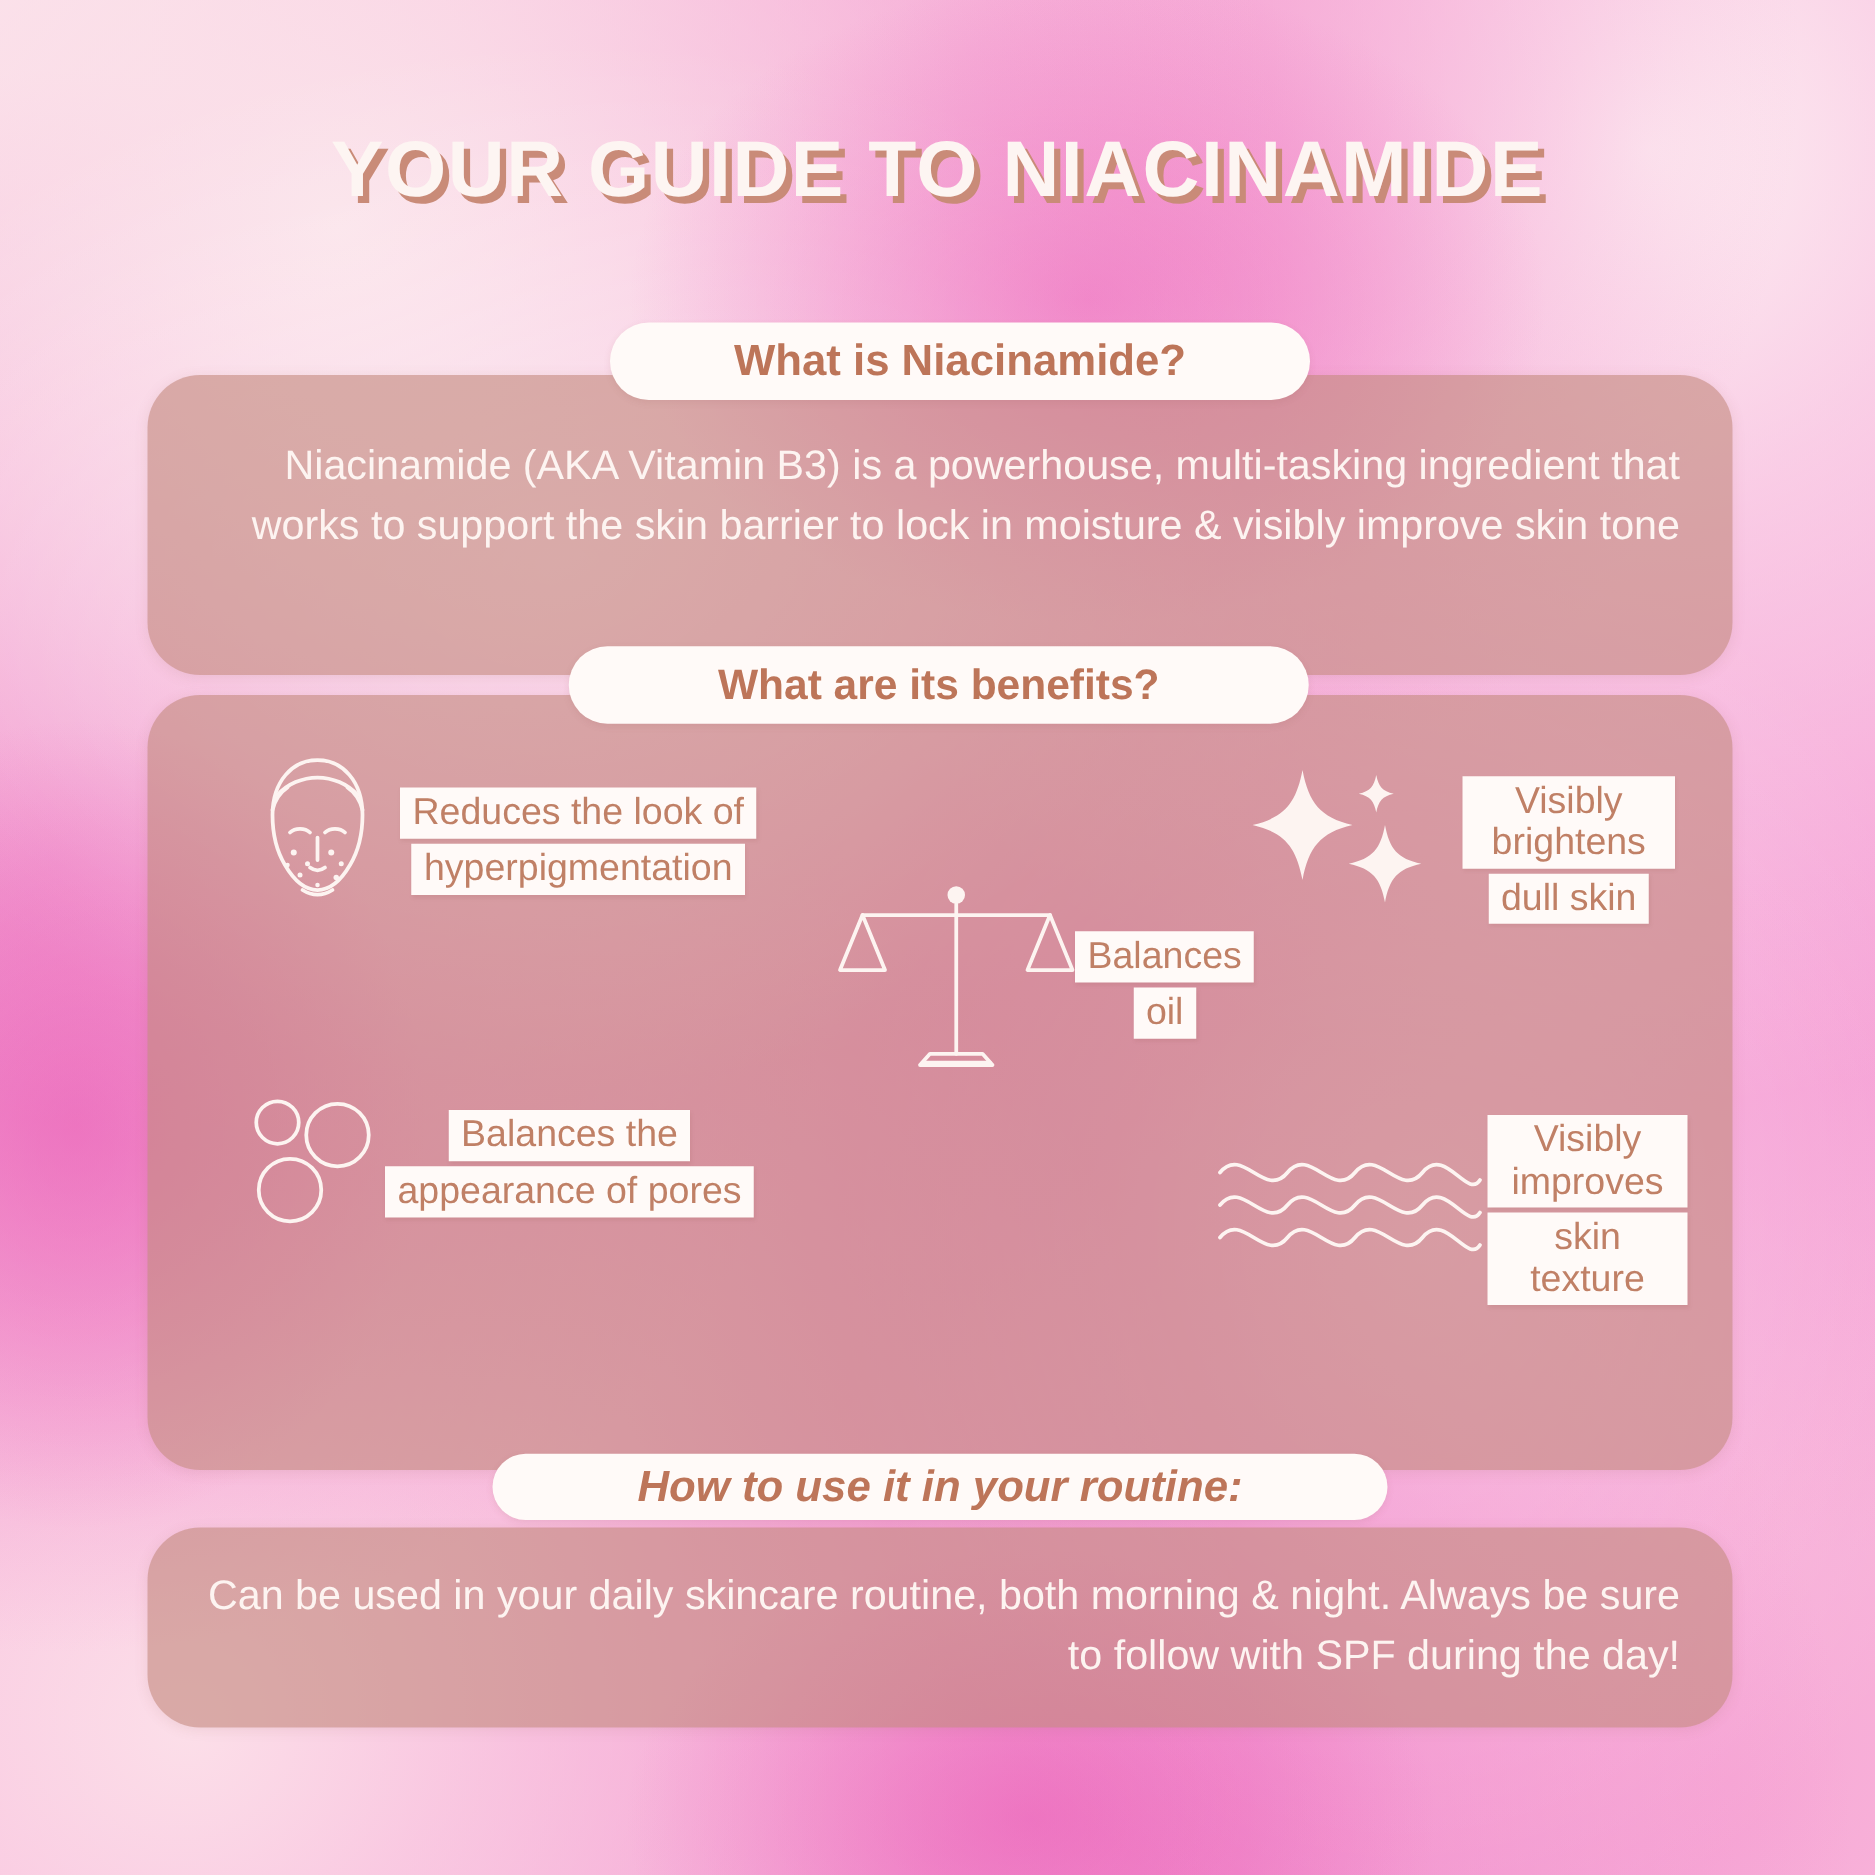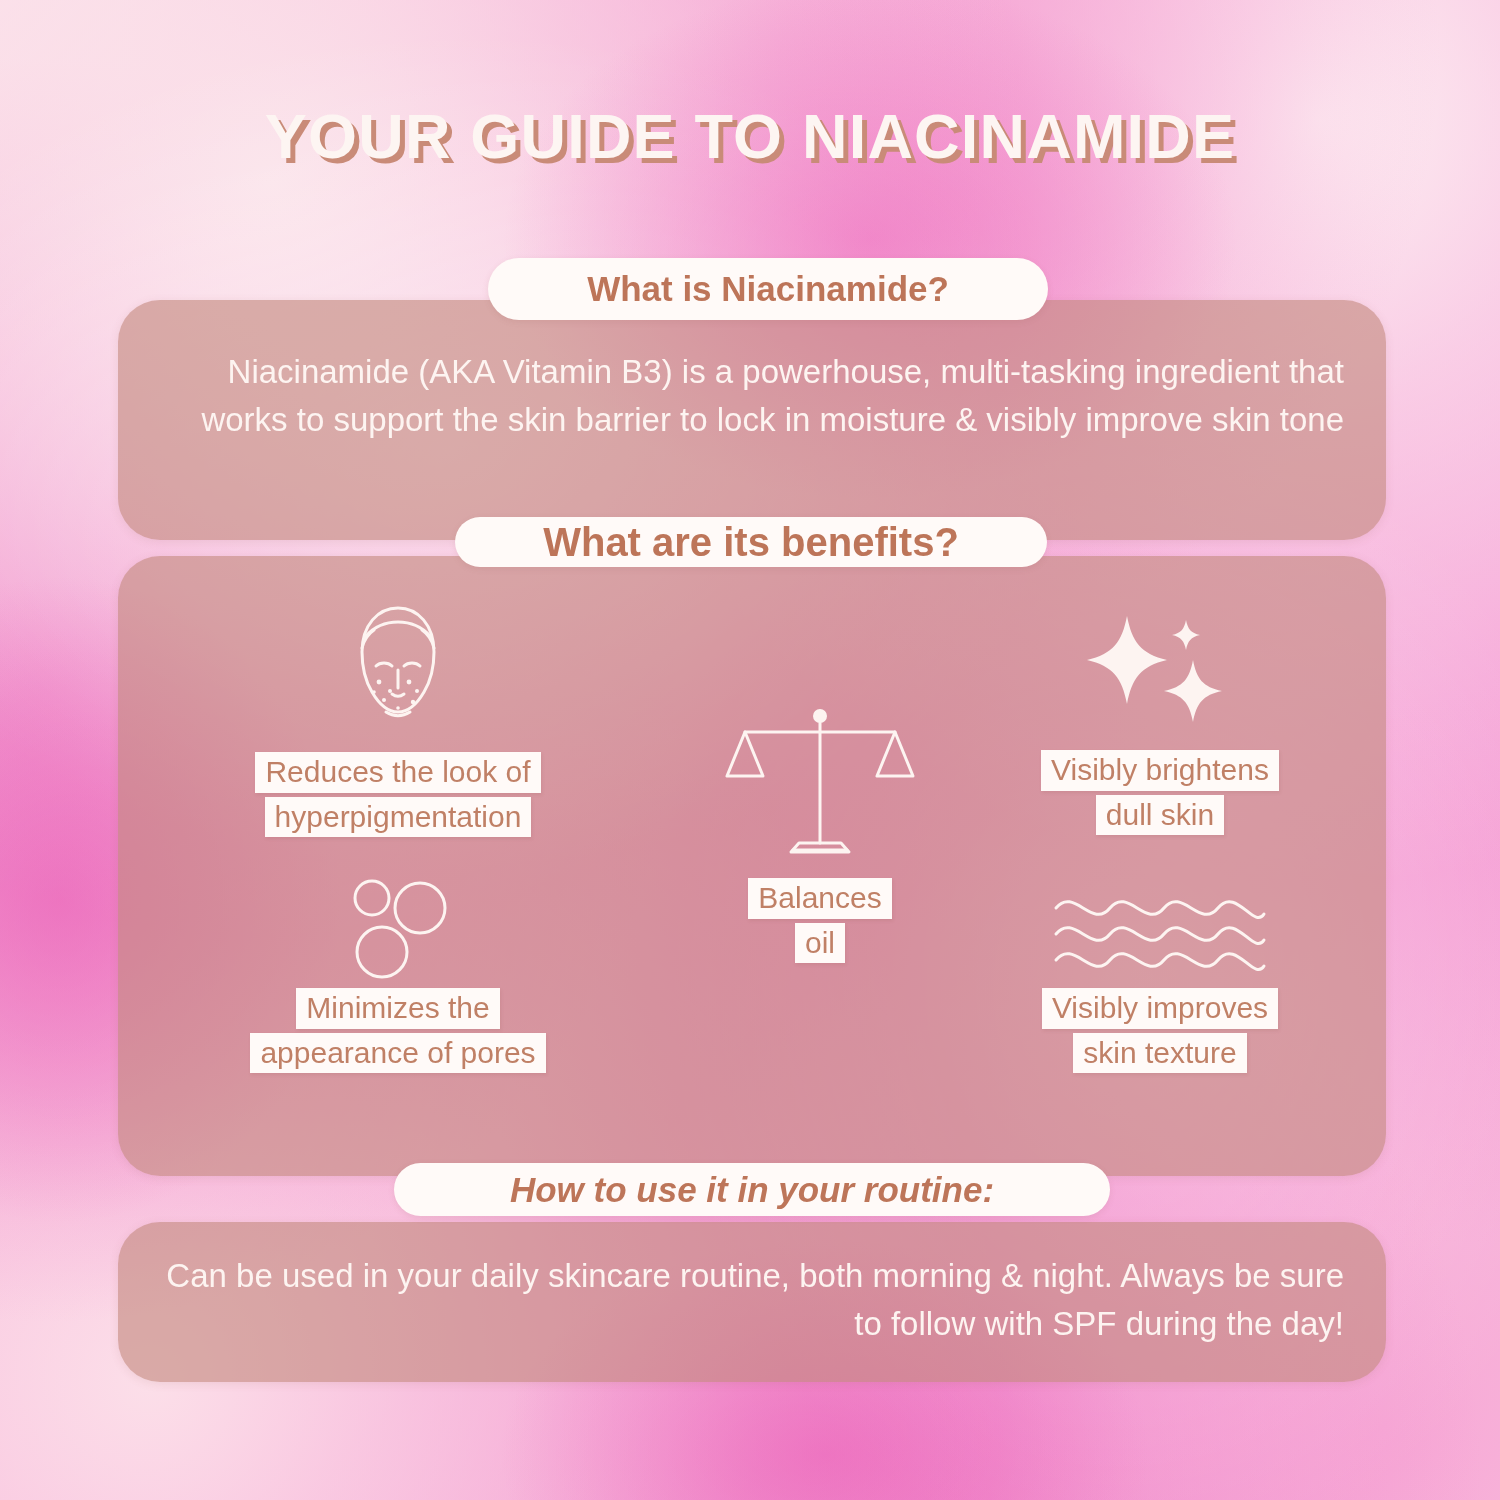--- a/index.html
+++ b/index.html
@@ -79,21 +79,21 @@
     display: flex;
     align-items: center;
     justify-content: center;
     white-space: nowrap;
     box-shadow: 0 2px 6px rgba(150,90,80,0.12);
   }
   #pill-what {
     left: 488px; top: 258px; width: 560px; height: 62px; font-size: 35px;
   }
   #pill-bene {
-    left: 455px; top: 517px; width: 592px; height: 50px; font-size: 40px;
+    left: 455px; top: 517px; width: 592px; height: 62px; font-size: 34px;
   }
   #pill-how {
     left: 394px; top: 1163px; width: 716px; height: 53px; font-size: 35px; font-style: italic;
   }
 
   
   .body-text {
     position: absolute;
     color: #fdf4f1;
     text-align: right;
@@ -107,21 +107,21 @@
   #benefits {
     position: absolute;
     left: 140px;
     top: 590px;
     width: 1224px;
     height: 566px;
   }
   .benefit {
     position: absolute;
     display: flex;
-    flex-direction: column;
+    flex-direction: row;
     align-items: center;
   }
   .benefit .icon { margin-bottom: 6px; }
   .benefit .caption {
     text-align: center;
     font-size: 30px;
     font-weight: normal;
     color: #c08066;
     line-height: 1.12;
   }
@@ -190,21 +190,21 @@
 
     <div class="benefit" id="b-pores">
       <div class="icon">
         <svg width="120" height="104" viewBox="0 0 120 104">
           <circle class="stroke" cx="34" cy="22" r="17"></circle>
           <circle class="stroke" cx="82" cy="32" r="25"></circle>
           <circle class="stroke" cx="44" cy="76" r="25"></circle>
         </svg>
       </div>
       <div class="caption">
-        <span>Minimizes the</span><br>
+        <span>Balances the</span><br>
         <span>appearance of pores</span>
       </div>
     </div>
 
     <div class="benefit" id="b-bright">
       <div class="icon">
         <svg width="190" height="130" viewBox="0 0 190 130">
           <path class="fillw" d="M62 4c5 26 14 38 40 44-26 6-35 18-40 44-5-26-14-38-40-44 26-6 35-18 40-44z"></path>
           <path class="fillw" d="M128 48c3.5 19 10 27 29 31-19 4-25.5 12-29 31-3.5-19-10-27-29-31 19-4 25.5-12 29-31z"></path>
           <path class="fillw" d="M121 8c1.8 9 4.8 13 14 15-9.2 2-12.2 6-14 15-1.8-9-4.8-13-14-15 9.2-2 12.2-6 14-15z"></path>

